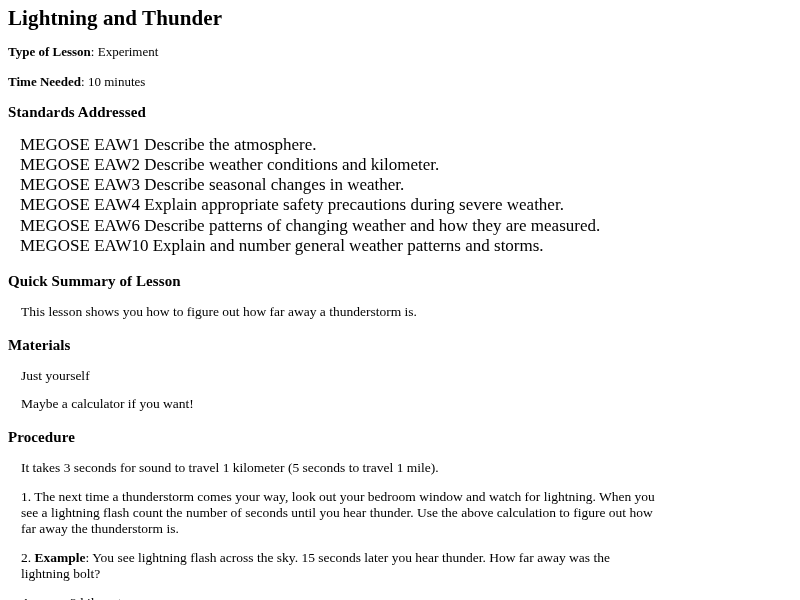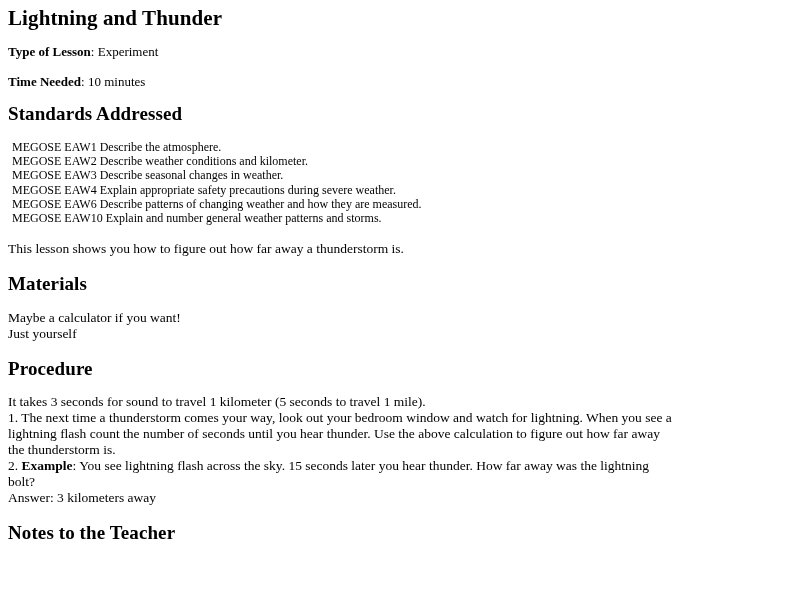--- a/index.html
+++ b/index.html
@@ -30,41 +30,41 @@
   }
   .meta-line {
     font-size: 13px;
     line-height: 1.2;
     margin: 0 0 14px 0;
   }
   .meta-line .lbl {
     font-weight: bold;
   }
   h2.section-heading {
-    font-size: 19px;
+    font-size: 15px;
     font-weight: bold;
     line-height: 1.2;
     margin: 0 0 14px 0;
     letter-spacing: 0.1px;
   }
   .body-block {
     font-size: 13.5px;
     line-height: 1.18;
     margin: 0 0 16px 0;
   }
   .body-block p {
-    margin: 0;
+    margin: 13px;
   }
   .para-gap {
     margin-top: 13px;
   }
   .standards-list {
-    font-size: 12px;
+    font-size: 17px;
     line-height: 1.18;
-    margin: 0 0 16px 4px;
+    margin: 0 0 16px 12px;
   }
   .standards-list .std-item {
     white-space: nowrap;
   }
   .wide {
     max-width: 790px;
   }
   b, .bold {
     font-weight: bold;
   }
@@ -88,30 +88,31 @@
 
   <div class="standards-list">
     <div class="std-item">MEGOSE EAW1 Describe the atmosphere.</div>
     <div class="std-item">MEGOSE EAW2 Describe weather conditions and kilometer.</div>
     <div class="std-item">MEGOSE EAW3 Describe seasonal changes in weather.</div>
     <div class="std-item">MEGOSE EAW4 Explain appropriate safety precautions during severe weather.</div>
     <div class="std-item">MEGOSE EAW6 Describe patterns of changing weather and how they are measured.</div>
     <div class="std-item">MEGOSE EAW10 Explain and number general weather patterns and storms.</div>
   </div>
 
+  <h2 class="section-heading">Quick Summary of Lesson</h2>
 
   <div class="body-block">
     <p>This lesson shows you how to figure out how far away a thunderstorm is.</p>
   </div>
 
   <h2 class="section-heading">Materials</h2>
 
   <div class="body-block">
+    <p>Just yourself</p>
     <p>Maybe a calculator if you want!</p>
-    <p>Just yourself</p>
   </div>
 
   <h2 class="section-heading">Procedure</h2>
 
   <div class="body-block wide">
     <p>It takes 3 seconds for sound to travel 1 kilometer (5 seconds to travel 1 mile).</p>
     <p>1. The next time a thunderstorm comes your way, look out your bedroom window and watch for lightning. When you see a lightning flash count the number of seconds until you hear thunder. Use the above calculation to figure out how far away the thunderstorm is.</p>
     <p class="para-gap"><span>2. </span><span class="bold">Example</span><span>: You see lightning flash across the sky. 15 seconds later you hear thunder. How far away was the lightning bolt?</span></p>
     <p>Answer: 3 kilometers away</p>
   </div>

